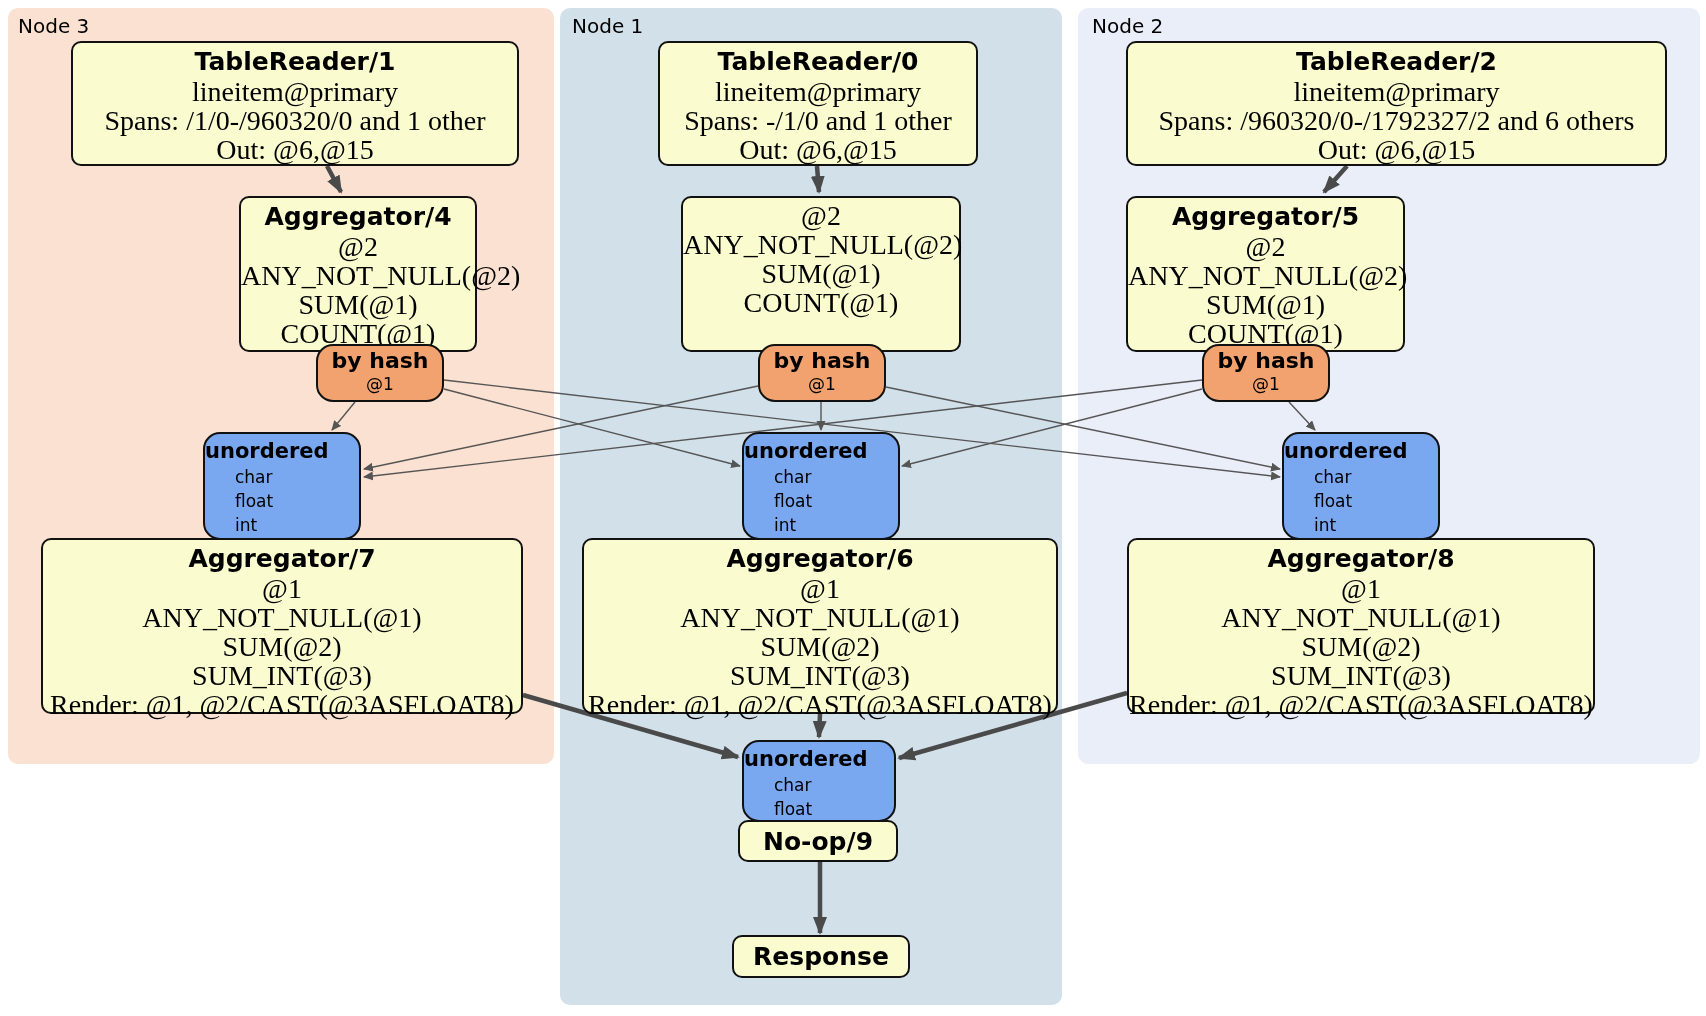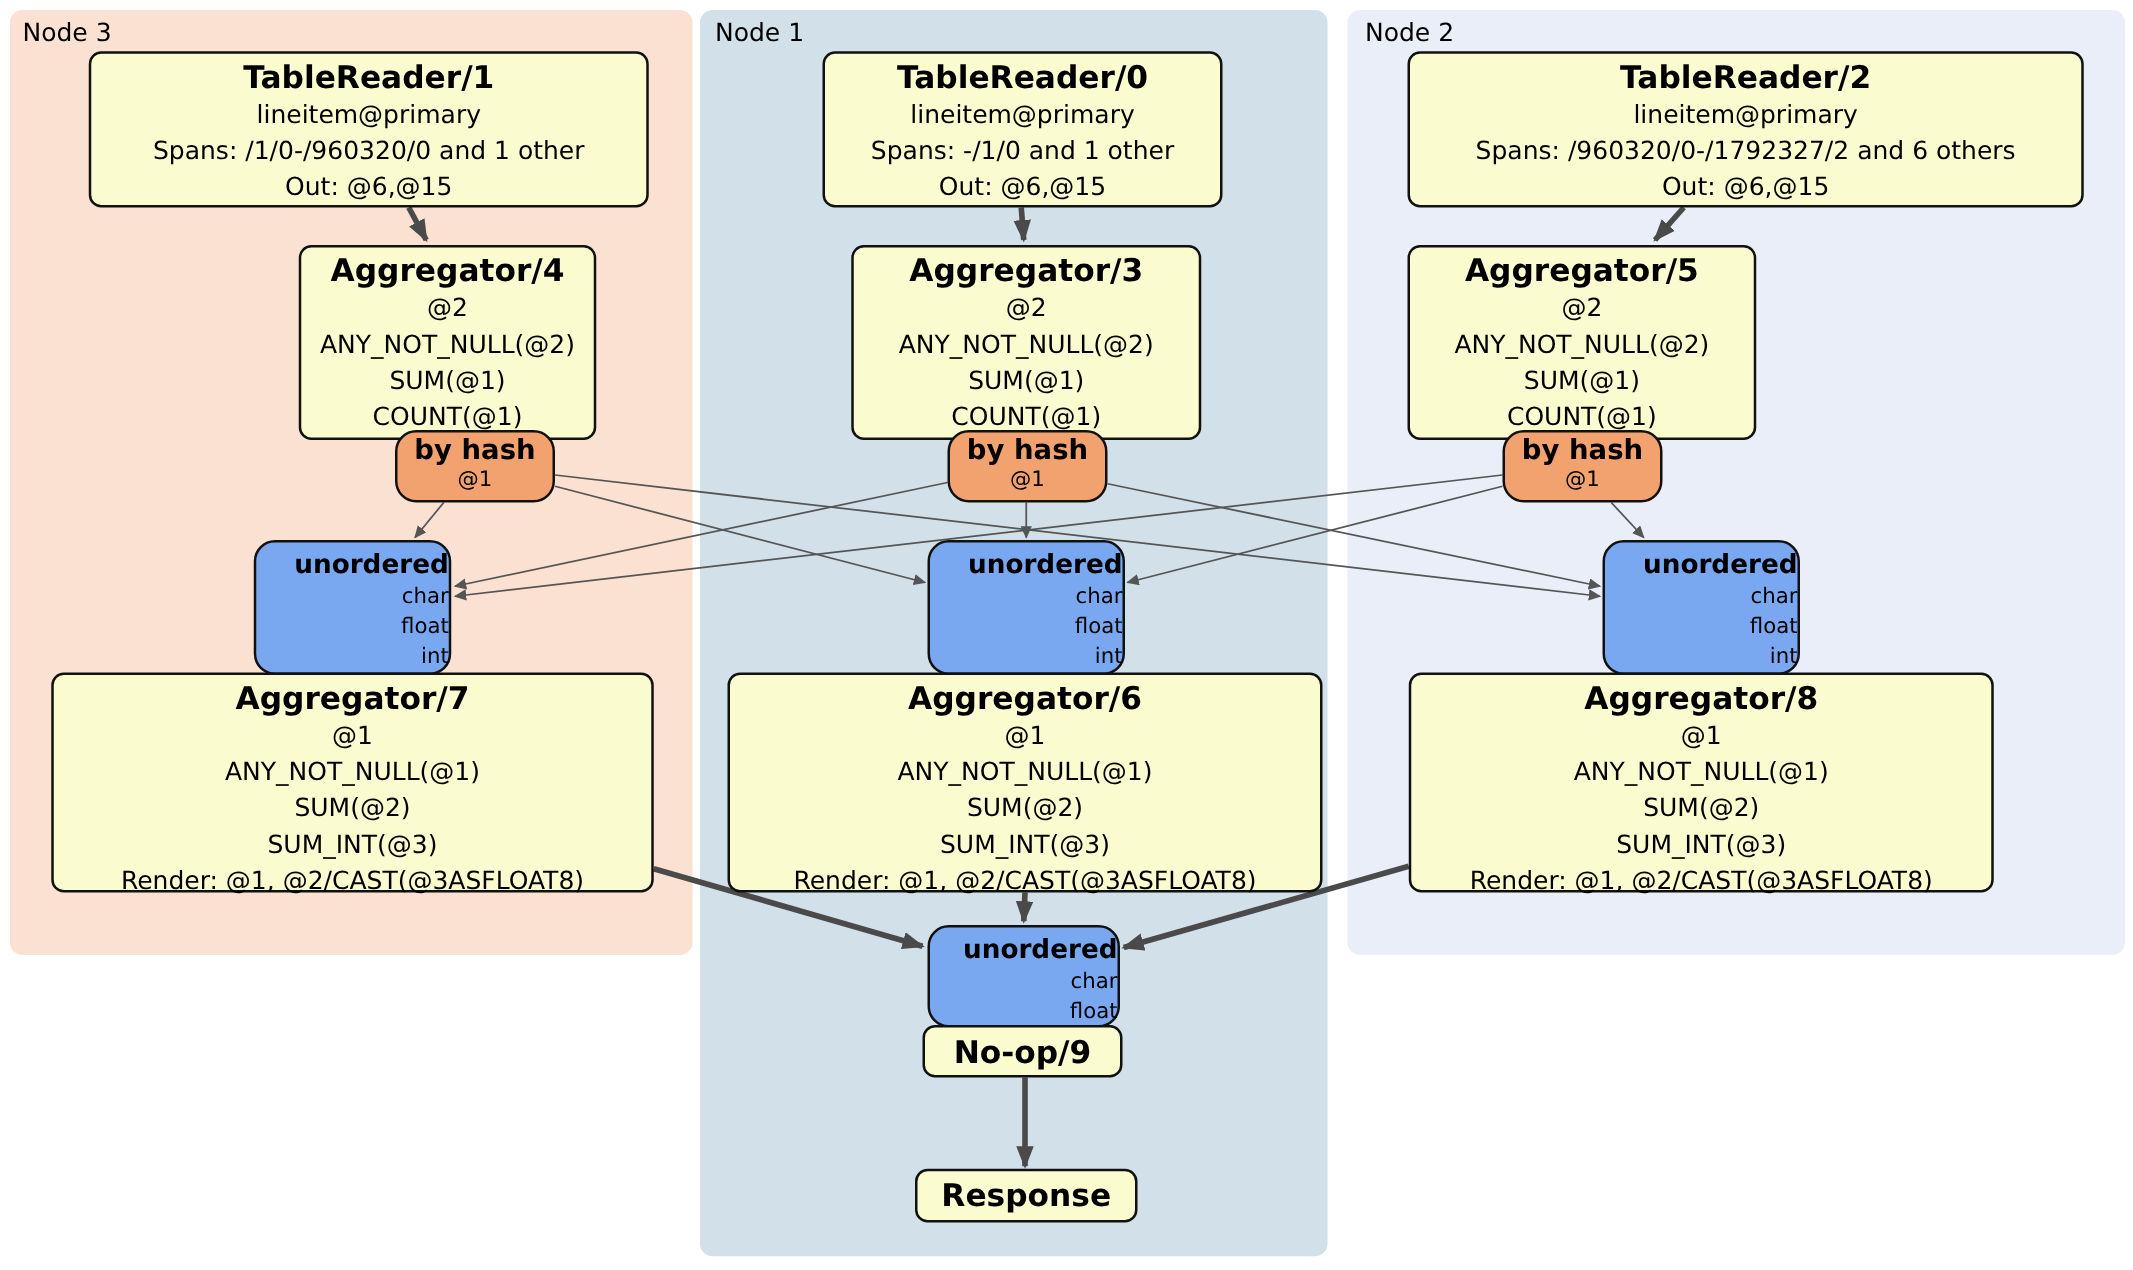--- a/index.html
+++ b/index.html
@@ -9,30 +9,30 @@
   }
   .panel{position:absolute;border-radius:10px;z-index:1;}
   .panel-label{position:absolute;z-index:2;font-size:20px;line-height:24px;}
   .edges{position:absolute;left:0;top:0;z-index:2;}
   .box{
     position:absolute;box-sizing:border-box;background:var(--box-fill);
     border:2px solid #111;border-radius:10px;text-align:center;z-index:4;
     display:flex;flex-direction:column;justify-content:flex-start;padding-top:3px;
   }
   .box .title{font-weight:bold;font-size:25px;line-height:31px;white-space:nowrap;}
-  .box .line{font-size:20px;line-height:29px;white-space:nowrap;}
+  .box .line{font-size:28px;line-height:29px;white-space:nowrap;font-family:Liberation Serif, serif;}
   .router{
     position:absolute;box-sizing:border-box;background:var(--router-fill);
     border:2px solid #111;border-radius:17px;text-align:center;z-index:5;padding-top:2px;
   }
   .router .title{font-weight:bold;font-size:22px;line-height:26px;}
   .router .line{font-size:17px;line-height:21px;}
   .sync{
     position:absolute;box-sizing:border-box;background:var(--sync-fill);
-    border:2px solid #111;border-radius:17px;text-align:right;z-index:3;padding-top:4px;
+    border:2px solid #111;border-radius:17px;text-align:left;z-index:3;padding-top:4px;
   }
   .sync .title{font-weight:bold;font-size:21px;line-height:27px;}
   .sync .line{font-size:17px;line-height:24px;padding-left:30px;}
   .single{justify-content:center;padding-top:0;}
 </style>
 </head>
 <body>
 
 <div id="canvas">
 
@@ -105,21 +105,20 @@
     <div class="line">Render: @1, @2/CAST(@3ASFLOAT8)</div>
   </div>
 
   <div class="box" style="left:658px;top:41px;width:320px;height:125px;">
     <div class="title">TableReader/0</div>
     <div class="line">lineitem@primary</div>
     <div class="line">Spans: -/1/0 and 1 other</div>
     <div class="line">Out: @6,@15</div>
   </div>
   <div class="box" style="left:681px;top:196px;width:280px;height:156px;">
-    <div class="title">Aggregator/3</div>
     <div class="line">@2</div>
     <div class="line">ANY_NOT_NULL(@2)</div>
     <div class="line">SUM(@1)</div>
     <div class="line">COUNT(@1)</div>
   </div>
   <div class="router" style="left:758px;top:344px;width:128px;height:58px;">
     <div class="title">by hash</div>
     <div class="line">@1</div>
   </div>
   <div class="sync" style="left:742px;top:432px;width:158px;height:108px;">

